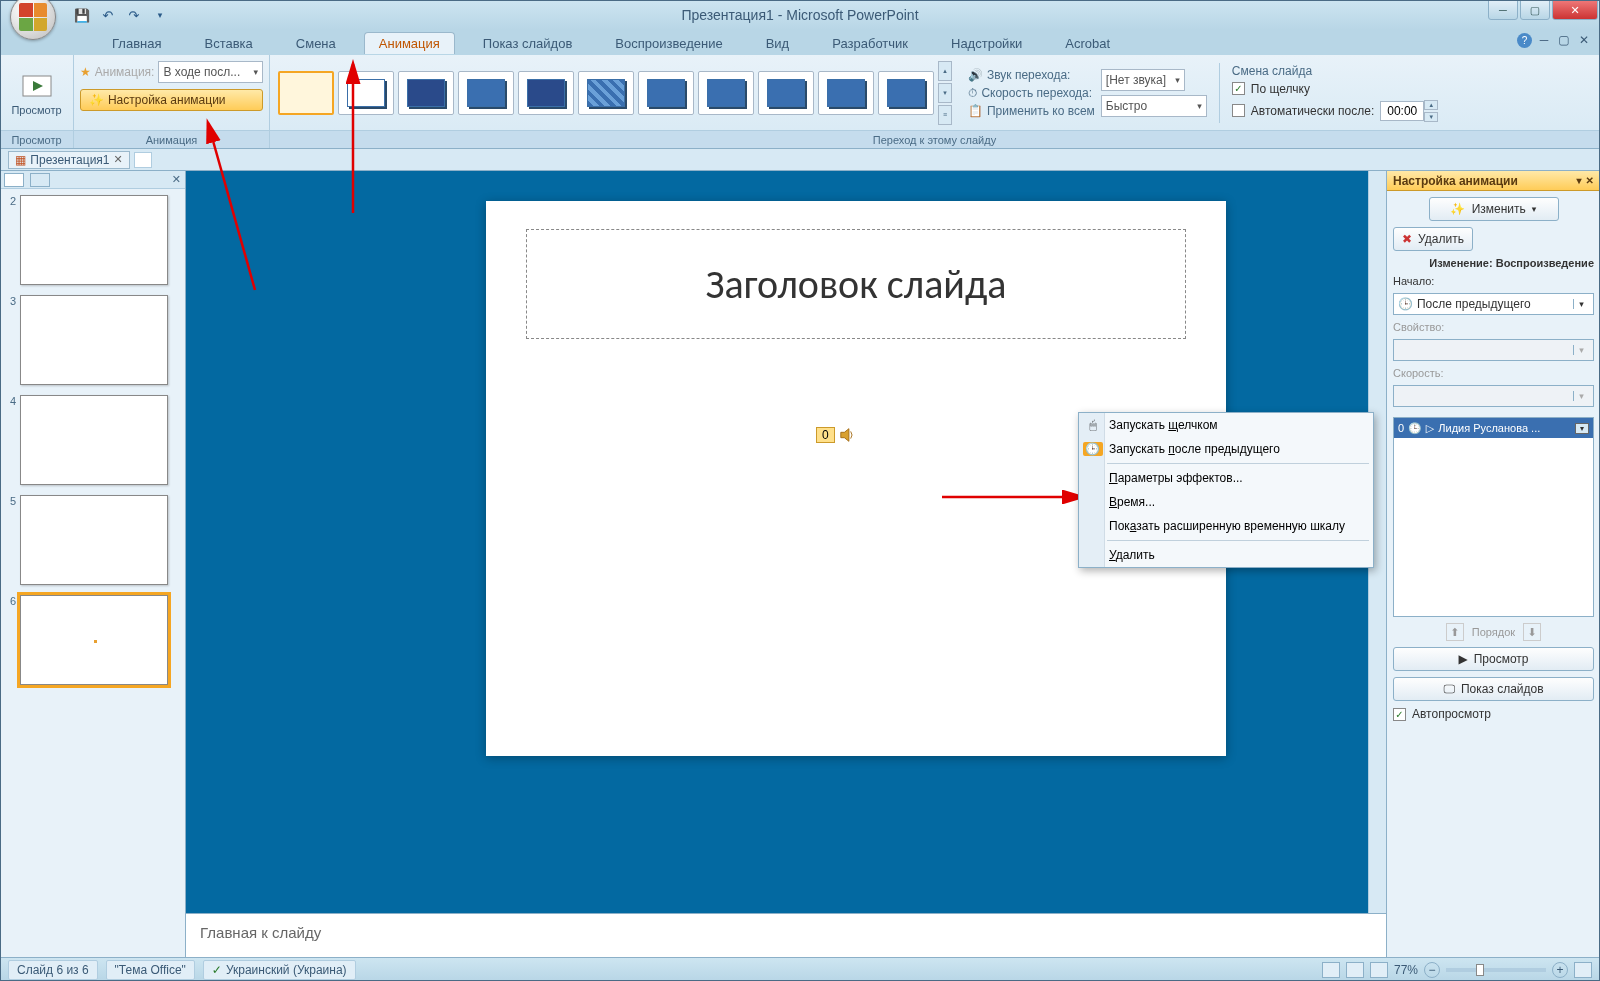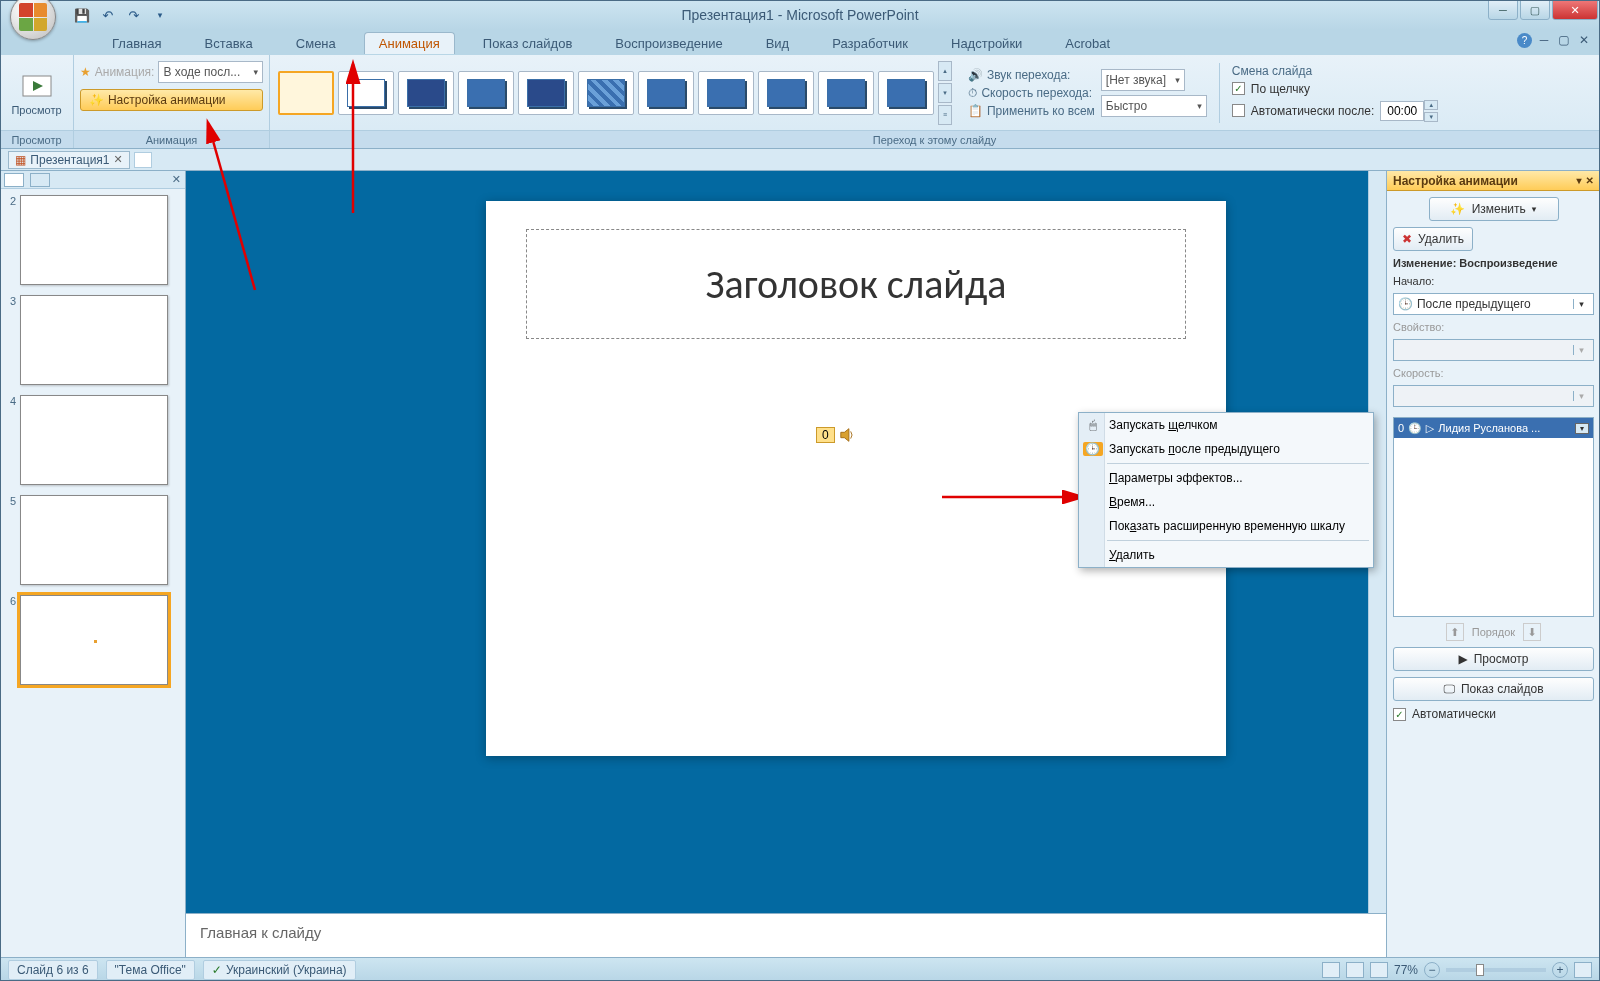--- a/index.html
+++ b/index.html
@@ -85,21 +85,21 @@
 .vscroll { position:absolute; right:0; top:0; bottom:0; width:18px; background:#d7e9f4; border-left:1px solid #b0cde0; }
 
 
 .taskpane { width:214px; background:#e8f2f9; border-left:1px solid #8cb0c8; display:flex; flex-direction:column; font-size:12px; color:#333; }
 .tp-header { height:20px; background:linear-gradient(#ffe9a8,#ffcc58); border-bottom:1px solid #cc9a2a; display:flex; align-items:center; justify-content:space-between; padding:0 6px; font-size:12px; color:#5a3a10; font-weight:bold; }
 .tp-header .ctrls { display:flex; gap:4px; }
 .tp-header .ctrls span { cursor:pointer; font-size:10px; }
 .tp-body { padding:6px; display:flex; flex-direction:column; gap:6px; flex:1; }
 .tp-btn { height:24px; background:linear-gradient(#fefefe,#e2ecf4); border:1px solid #8cb0c8; border-radius:3px; display:flex; align-items:center; justify-content:center; gap:6px; cursor:pointer; font-size:12px; }
 .tp-btn.wide { width:130px; margin:0 auto; }
-.tp-section-title { font-weight:bold; font-size:11px; }
+.tp-section-title { font-weight:bold; font-size:11px;text-align:right; }
 .tp-lbl { font-size:11px; color:#333; }
 .tp-lbl.disabled { color:#999; }
 .tp-combo { height:22px; background:#fff; border:1px solid #8cb0c8; display:flex; align-items:center; padding:0 4px; justify-content:space-between; cursor:pointer; }
 .tp-combo.disabled { background:#eef2f6; color:#aaa; }
 .tp-combo .dd { width:16px; text-align:center; border-left:1px solid #8cb0c8; font-size:9px; }
 .anim-list { border:1px solid #8cb0c8; background:#fff; height:200px; margin-top:4px; }
 .anim-row { height:20px; background:#3a6fb0; color:#fff; display:flex; align-items:center; gap:4px; padding:0 4px; font-size:11px; }
 .anim-row .dd { margin-left:auto; background:#d7e9f4; color:#333; width:14px; border:1px solid #666; text-align:center; font-size:8px; cursor:pointer; }
 .order-row { display:flex; align-items:center; justify-content:center; gap:8px; color:#999; font-size:11px; }
 .order-row .arrow { width:18px; height:18px; border:1px solid #ccc; display:flex; align-items:center; justify-content:center; }
@@ -421,21 +421,21 @@
         <div class="tp-btn">
           <span>▶</span>
           <span>Просмотр</span>
         </div>
         <div class="tp-btn">
           <span>🖵</span>
           <span>Показ слайдов</span>
         </div>
         <div class="chk-row">
           <span class="check">✓</span>
-          <span>Автоматически</span>
+          <span>Автопросмотр</span>
         </div>
       </div>
     </div>
   </div>
 
   <div class="status">
     <div class="seg">Слайд 6 из 6</div>
     <div class="seg">"Тема Office"</div>
     <div class="seg" style="display:flex;gap:4px;align-items:center">
       <span style="color:#2a7a2a">✓</span>

